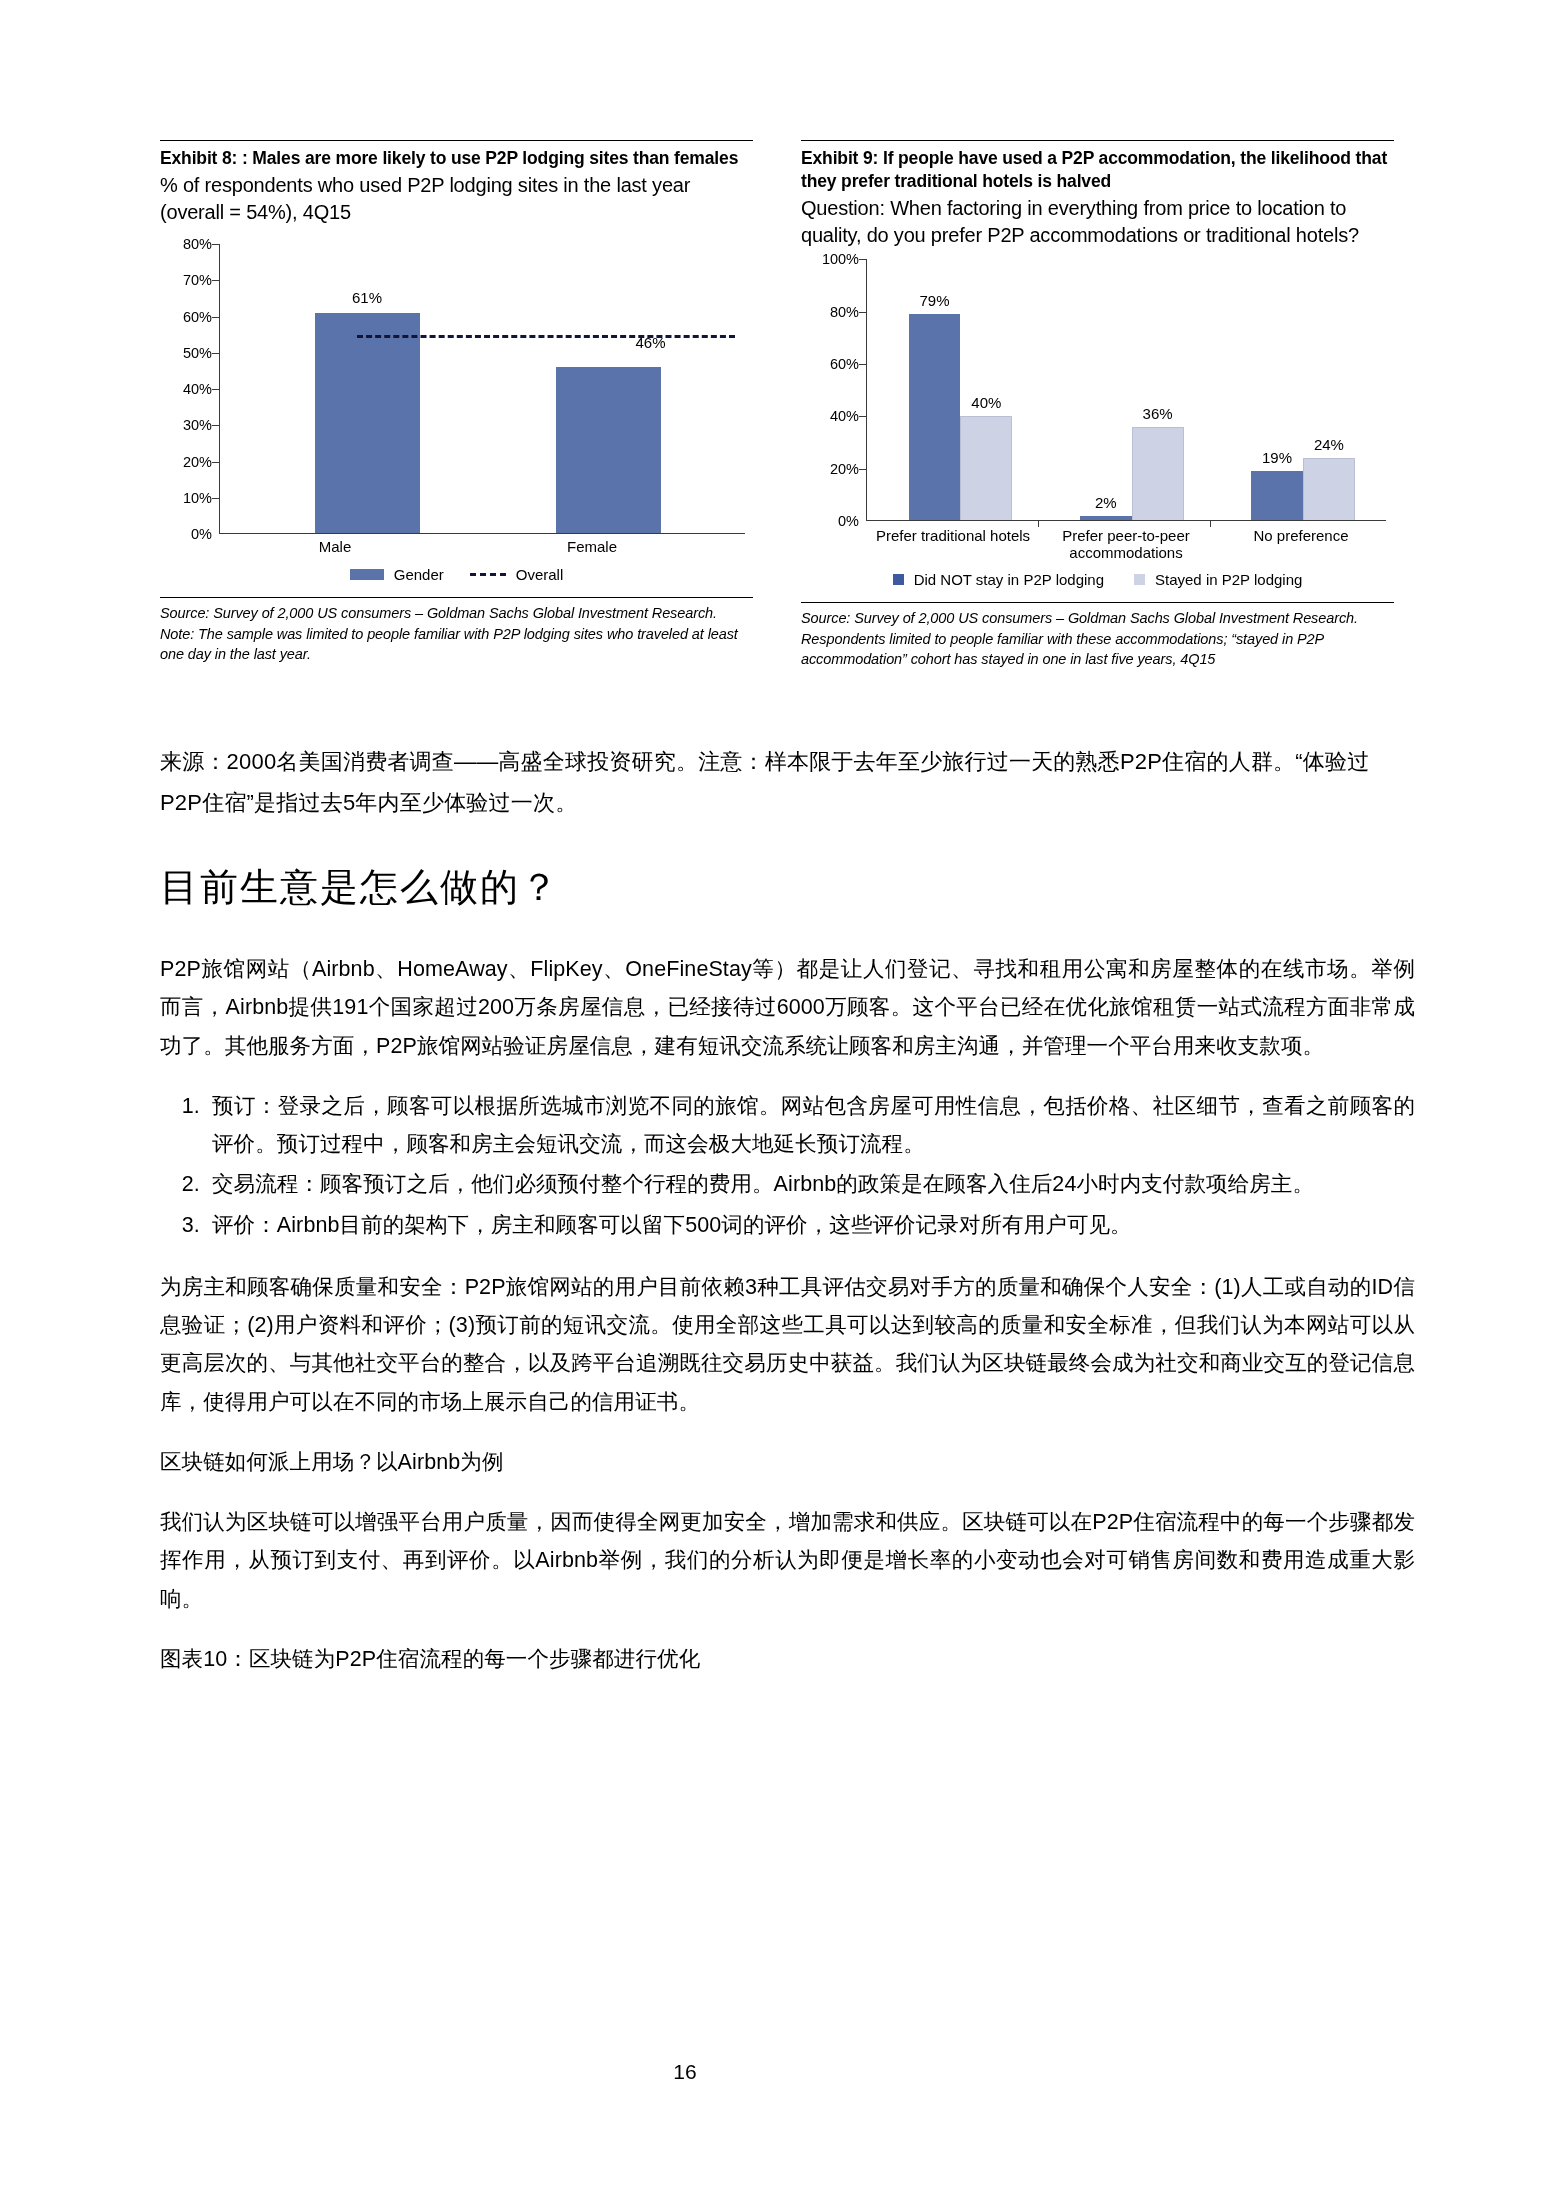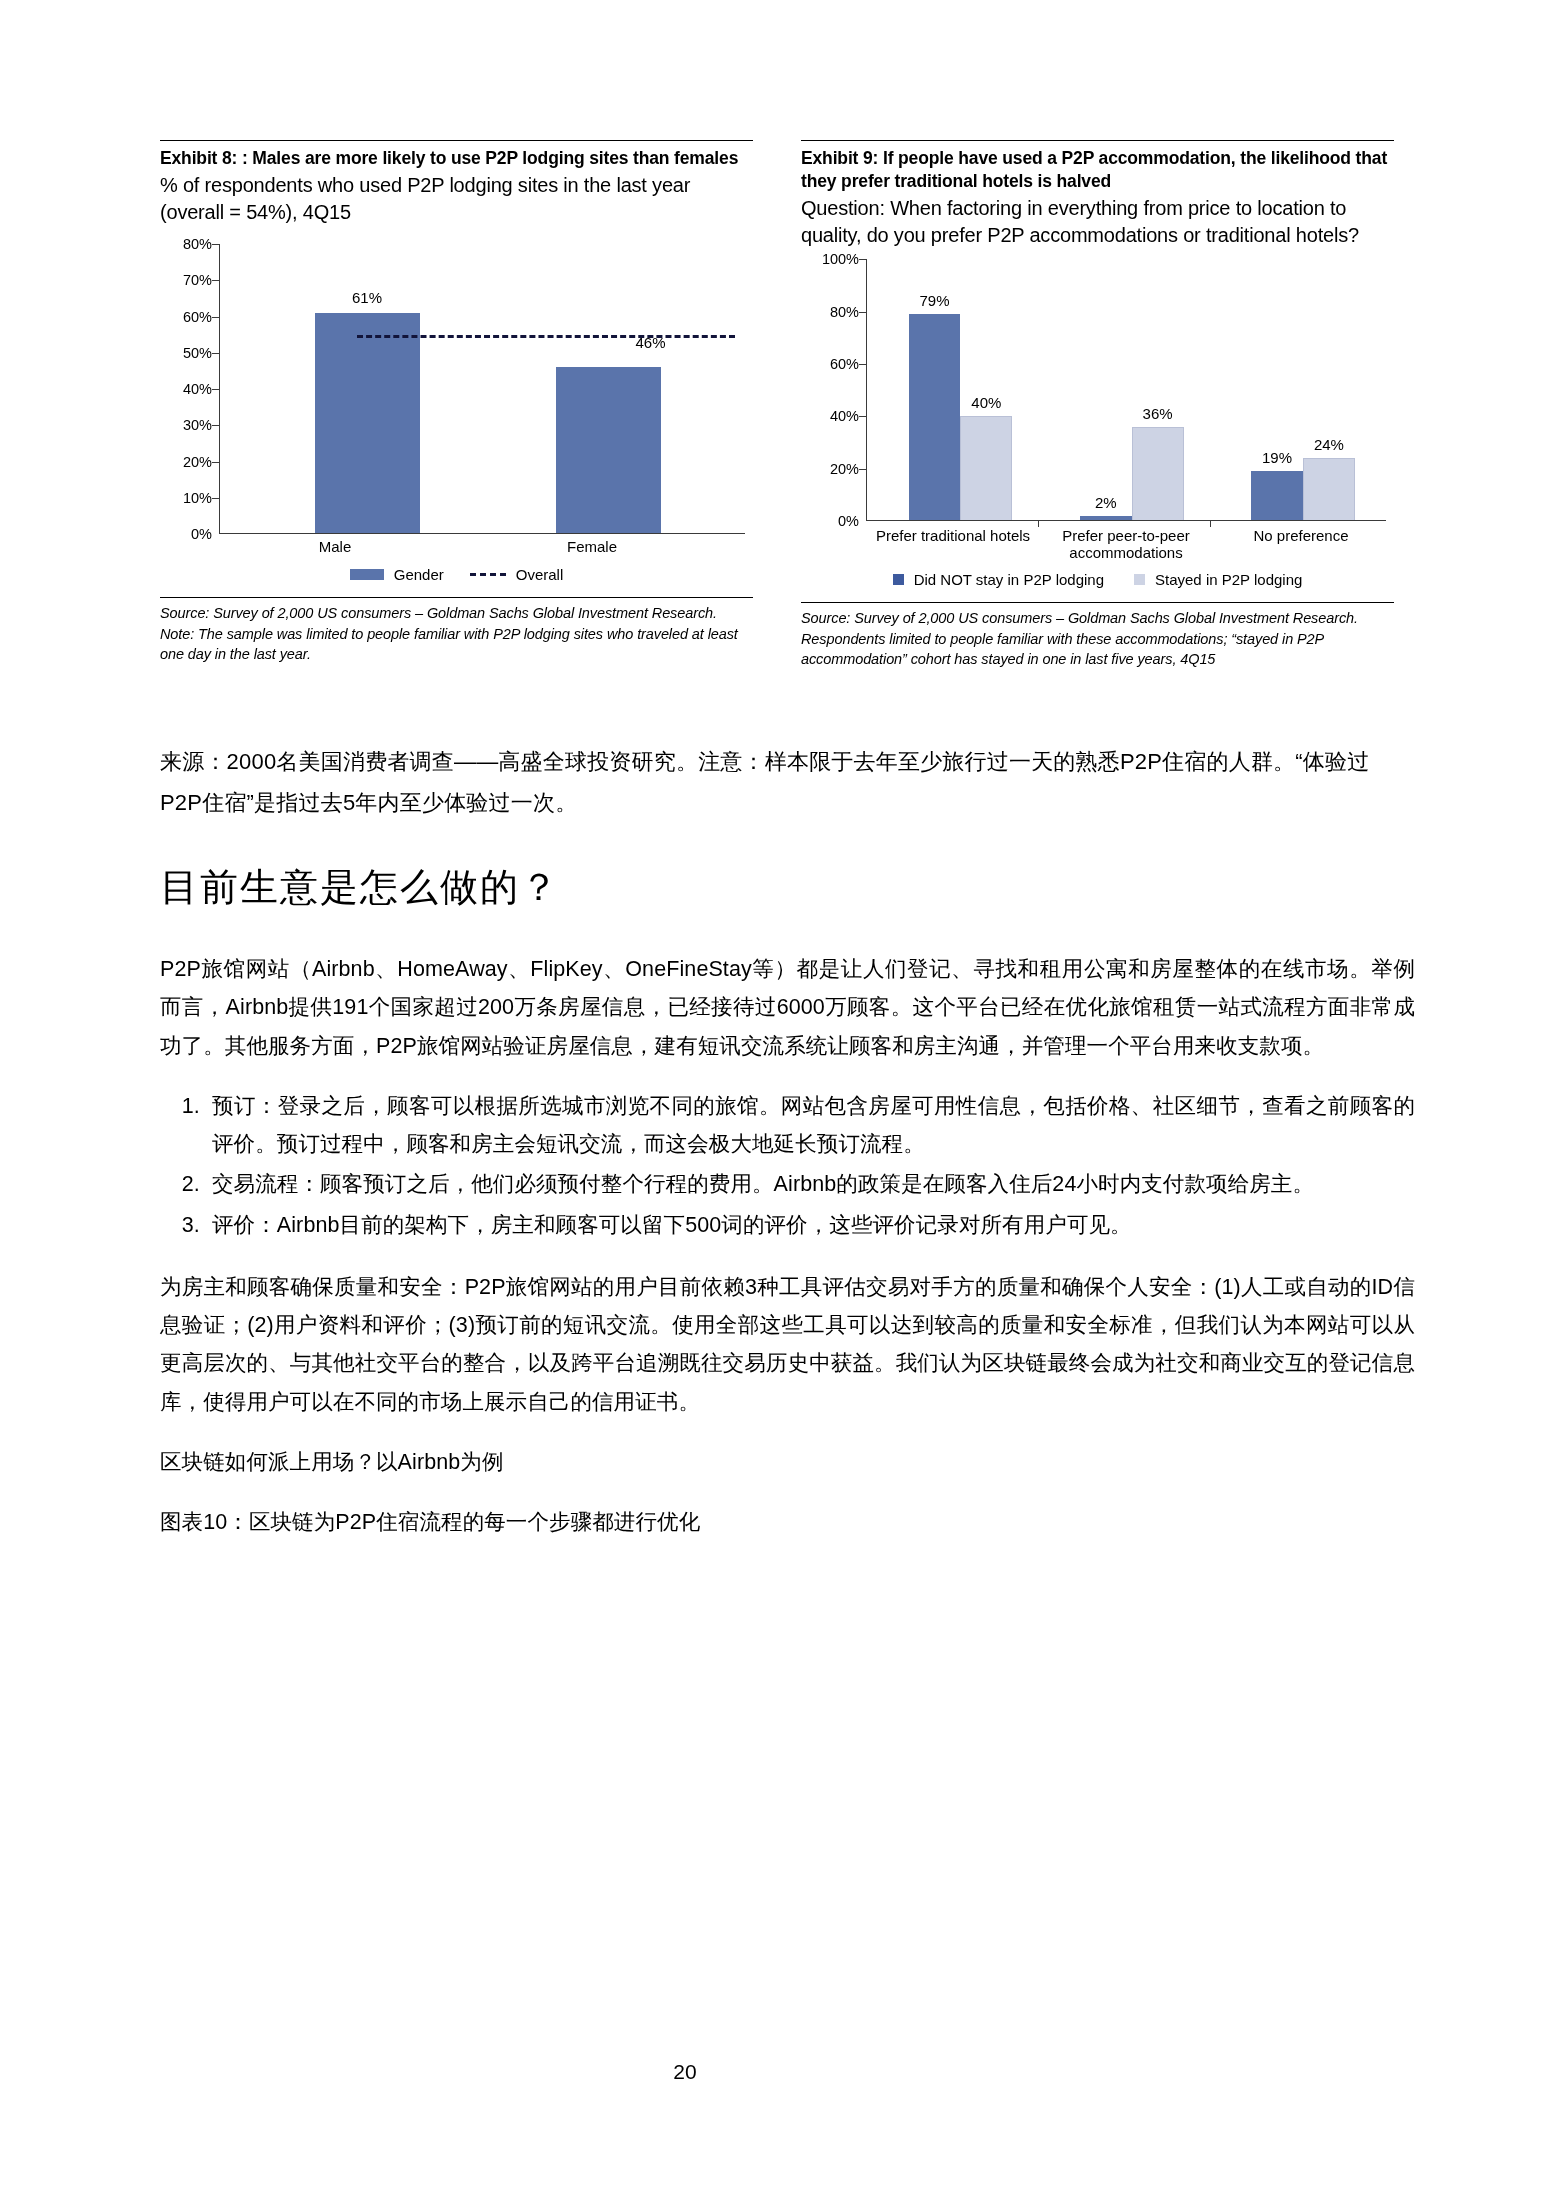--- a/index.html
+++ b/index.html
@@ -352,18 +352,19 @@
     <p class="para">P2P旅馆网站（Airbnb、HomeAway、FlipKey、OneFineStay等）都是让人们登记、寻找和租用公寓和房屋整体的在线市场。举例而言，Airbnb提供191个国家超过200万条房屋信息，已经接待过6000万顾客。这个平台已经在优化旅馆租赁一站式流程方面非常成功了。其他服务方面，P2P旅馆网站验证房屋信息，建有短讯交流系统让顾客和房主沟通，并管理一个平台用来收支款项。</p>
 
     <ol class="steps">
       <li>预订：登录之后，顾客可以根据所选城市浏览不同的旅馆。网站包含房屋可用性信息，包括价格、社区细节，查看之前顾客的评价。预订过程中，顾客和房主会短讯交流，而这会极大地延长预订流程。</li>
       <li>交易流程：顾客预订之后，他们必须预付整个行程的费用。Airbnb的政策是在顾客入住后24小时内支付款项给房主。</li>
       <li>评价：Airbnb目前的架构下，房主和顾客可以留下500词的评价，这些评价记录对所有用户可见。</li>
     </ol>
 
     <p class="para">为房主和顾客确保质量和安全：P2P旅馆网站的用户目前依赖3种工具评估交易对手方的质量和确保个人安全：(1)人工或自动的ID信息验证；(2)用户资料和评价；(3)预订前的短讯交流。使用全部这些工具可以达到较高的质量和安全标准，但我们认为本网站可以从更高层次的、与其他社交平台的整合，以及跨平台追溯既往交易历史中获益。我们认为区块链最终会成为社交和商业交互的登记信息库，使得用户可以在不同的市场上展示自己的信用证书。</p>
     <p class="para">区块链如何派上用场？以Airbnb为例</p>
+    <p class="para">我们认为区块链可以增强平台用户质量，因而使得全网更加安全，增加需求和供应。区块链可以在P2P住宿流程中的每一个步骤都发挥作用，从预订到支付、再到评价。以Airbnb举例，我们的分析认为即便是增长率的小变动也会对可销售房间数和费用造成重大影响。</p>
     <p class="para">图表10：区块链为P2P住宿流程的每一个步骤都进行优化</p>
   </div>
 
-  <div class="pagenum">20</div>
+  <div class="pagenum">16</div>
 
 </div>
 
 </body></html>

